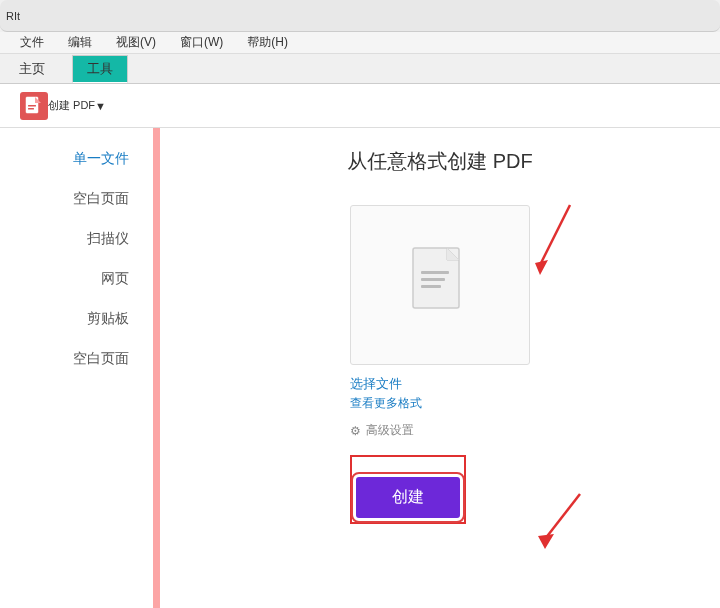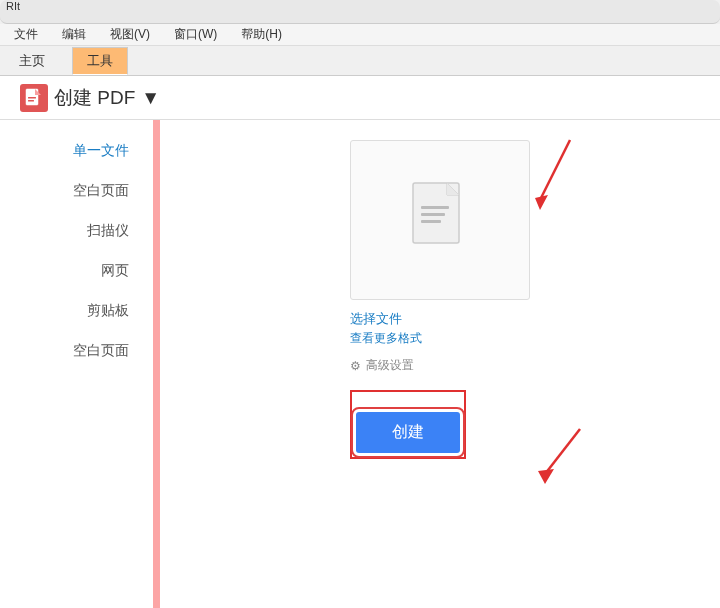--- a/index.html
+++ b/index.html
@@ -8,36 +8,37 @@
       background: #f0f0f0;
       width: 720px;
       height: 608px;
       overflow: hidden;
       font-size: 13px;
     }
 
     
     .title-bar {
       background: #e8e8e8;
-      height: 24px;
-      display: flex;
+      height: 32px;
+      display: flex;
+      align-items: center;
       padding: 0 6px;
       font-size: 11px;
       color: #333;
       border-bottom: 1px solid #ccc;
       border-radius: 7px;
     }
 
     
     .menu-bar {
       background: #f5f5f5;
       height: 22px;
       display: flex;
       align-items: center;
-      padding: 0 8px;
+      padding: 0 14px;
       border-bottom: 1px solid #ddd;
       font-size: 12px;
       color: #333;
       gap: 12px;
     }
     .menu-item {
       padding: 2px 6px;
       cursor: pointer;
     }
 
@@ -52,41 +53,41 @@
       gap: 12px;
     }
     .tab {
       padding: 4px 14px;
       font-size: 13px;
       cursor: pointer;
       color: #333;
       border: 1px solid transparent;
     }
     .tab.active {
-      background: #fdba74;
+      background: #14b8a6;
       border: 1px solid #ccc;
       border-bottom: 1px solid #fff;
       margin-bottom: -1px;
     }
 
     
     .toolbar {
       background: #fff;
       height: 44px;
       display: flex;
       align-items: center;
       padding: 0 10px;
       border-bottom: 1px solid #ddd;
     }
     .toolbar-btn {
       display: flex;
       align-items: center;
-      gap: 6px;
+      gap: 0;
       padding: 4px 10px;
-      font-size: 19px;
+      font-size: 11px;
       cursor: pointer;
       color: #333;
     }
     .toolbar-icon {
       width: 28px;
       height: 28px;
       background: #e05555;
       border-radius: 3px;
       display: flex;
       align-items: center;
@@ -192,21 +193,21 @@
       display: flex;
       align-items: center;
       gap: 5px;
       color: #888;
       font-size: 12px;
       margin-top: 10px;
       cursor: pointer;
     }
 
     .create-btn {
-      background: #3b82f6;
+      background: #6d28d9;
       color: white;
       border: none;
       border-radius: 3px;
       padding: 10px 36px;
       font-size: 16px;
       cursor: pointer;
       margin-top: 16px;
       font-family: "Microsoft YaHei", sans-serif;
       outline: 2px solid #e04040;
       outline-offset: 3px;
@@ -277,20 +278,21 @@
     <div class="sidebar-item">
       <span>剪贴板</span>
     </div>
     <div class="sidebar-item">
       <span>空白页面</span>
     </div>
   </div>
 
   <div class="right-panel">
 
+    <div class="panel-title">从任意格式创建 PDF</div>
 
     <div class="file-area-wrapper">
 
       <svg style="position:absolute; top:-10px; right:-60px; width:80px; height:90px; pointer-events:none;">
         <line x1="60" y1="10" x2="30" y2="70" stroke="#e03030" stroke-width="2.5"></line>
         <polygon points="25,68 30,80 38,65" fill="#e03030"></polygon>
       </svg>
 
       <div class="file-drop-area">
         <div class="file-icon">

